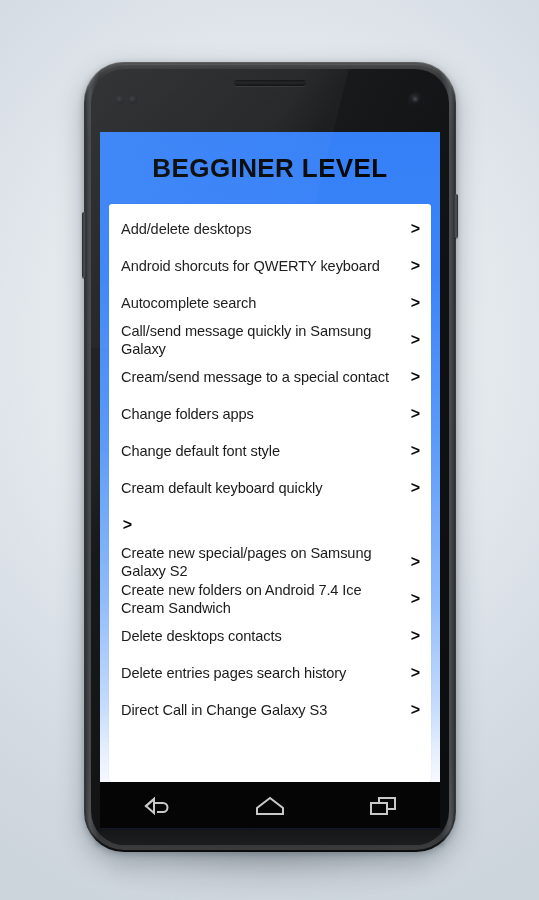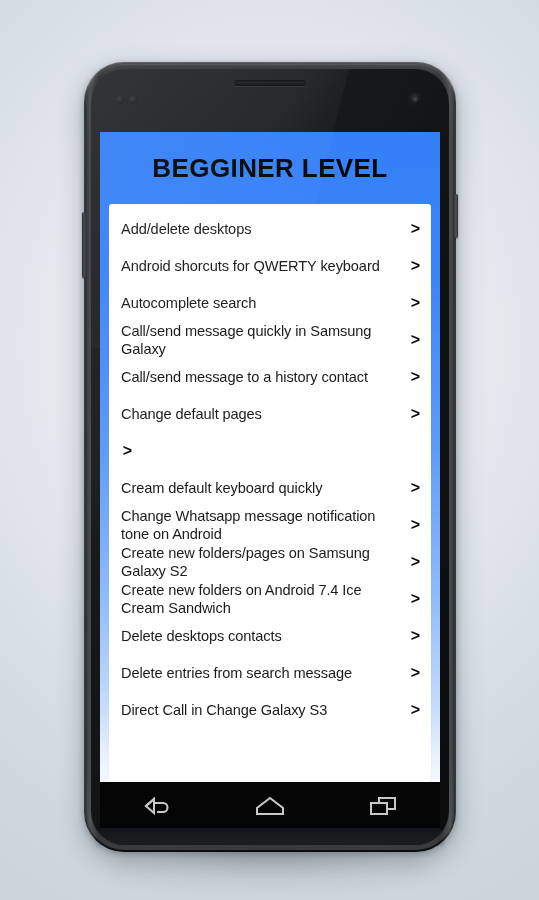--- a/index.html
+++ b/index.html
@@ -343,52 +343,52 @@
               </div>
               <div class="list-row">
                 <span class="row-label">Autocomplete search</span>
                 <span class="row-chevron">&gt;</span>
               </div>
               <div class="list-row">
                 <span class="row-label">Call/send message quickly in Samsung Galaxy</span>
                 <span class="row-chevron">&gt;</span>
               </div>
               <div class="list-row">
-                <span class="row-label">Call/send message to a history contact</span>
-                <span class="row-chevron">&gt;</span>
-              </div>
-              <div class="list-row">
-                <span class="row-label">Change default pages</span>
-                <span class="row-chevron">&gt;</span>
-              </div>
-              <div class="list-row">
+                <span class="row-label">Cream/send message to a special contact</span>
+                <span class="row-chevron">&gt;</span>
+              </div>
+              <div class="list-row">
+                <span class="row-label">Change folders apps</span>
+                <span class="row-chevron">&gt;</span>
+              </div>
+              <div class="list-row">
+                <span class="row-label">Change default font style</span>
                 <span class="row-chevron">&gt;</span>
               </div>
               <div class="list-row">
                 <span class="row-label">Cream default keyboard quickly</span>
                 <span class="row-chevron">&gt;</span>
               </div>
               <div class="list-row">
-                <span class="row-label">Change Whatsapp message notification tone on Android</span>
-                <span class="row-chevron">&gt;</span>
-              </div>
-              <div class="list-row">
-                <span class="row-label">Create new folders/pages on Samsung Galaxy S2</span>
+                <span class="row-chevron">&gt;</span>
+              </div>
+              <div class="list-row">
+                <span class="row-label">Create new special/pages on Samsung Galaxy S2</span>
                 <span class="row-chevron">&gt;</span>
               </div>
               <div class="list-row">
                 <span class="row-label">Create new folders on Android 7.4 Ice Cream Sandwich</span>
                 <span class="row-chevron">&gt;</span>
               </div>
               <div class="list-row">
                 <span class="row-label">Delete desktops contacts</span>
                 <span class="row-chevron">&gt;</span>
               </div>
               <div class="list-row">
-                <span class="row-label">Delete entries from search message</span>
+                <span class="row-label">Delete entries pages search history</span>
                 <span class="row-chevron">&gt;</span>
               </div>
               <div class="list-row">
                 <span class="row-label">Direct Call in Change Galaxy S3</span>
                 <span class="row-chevron">&gt;</span>
               </div>
             </div>
 
         </div>
       </div>

